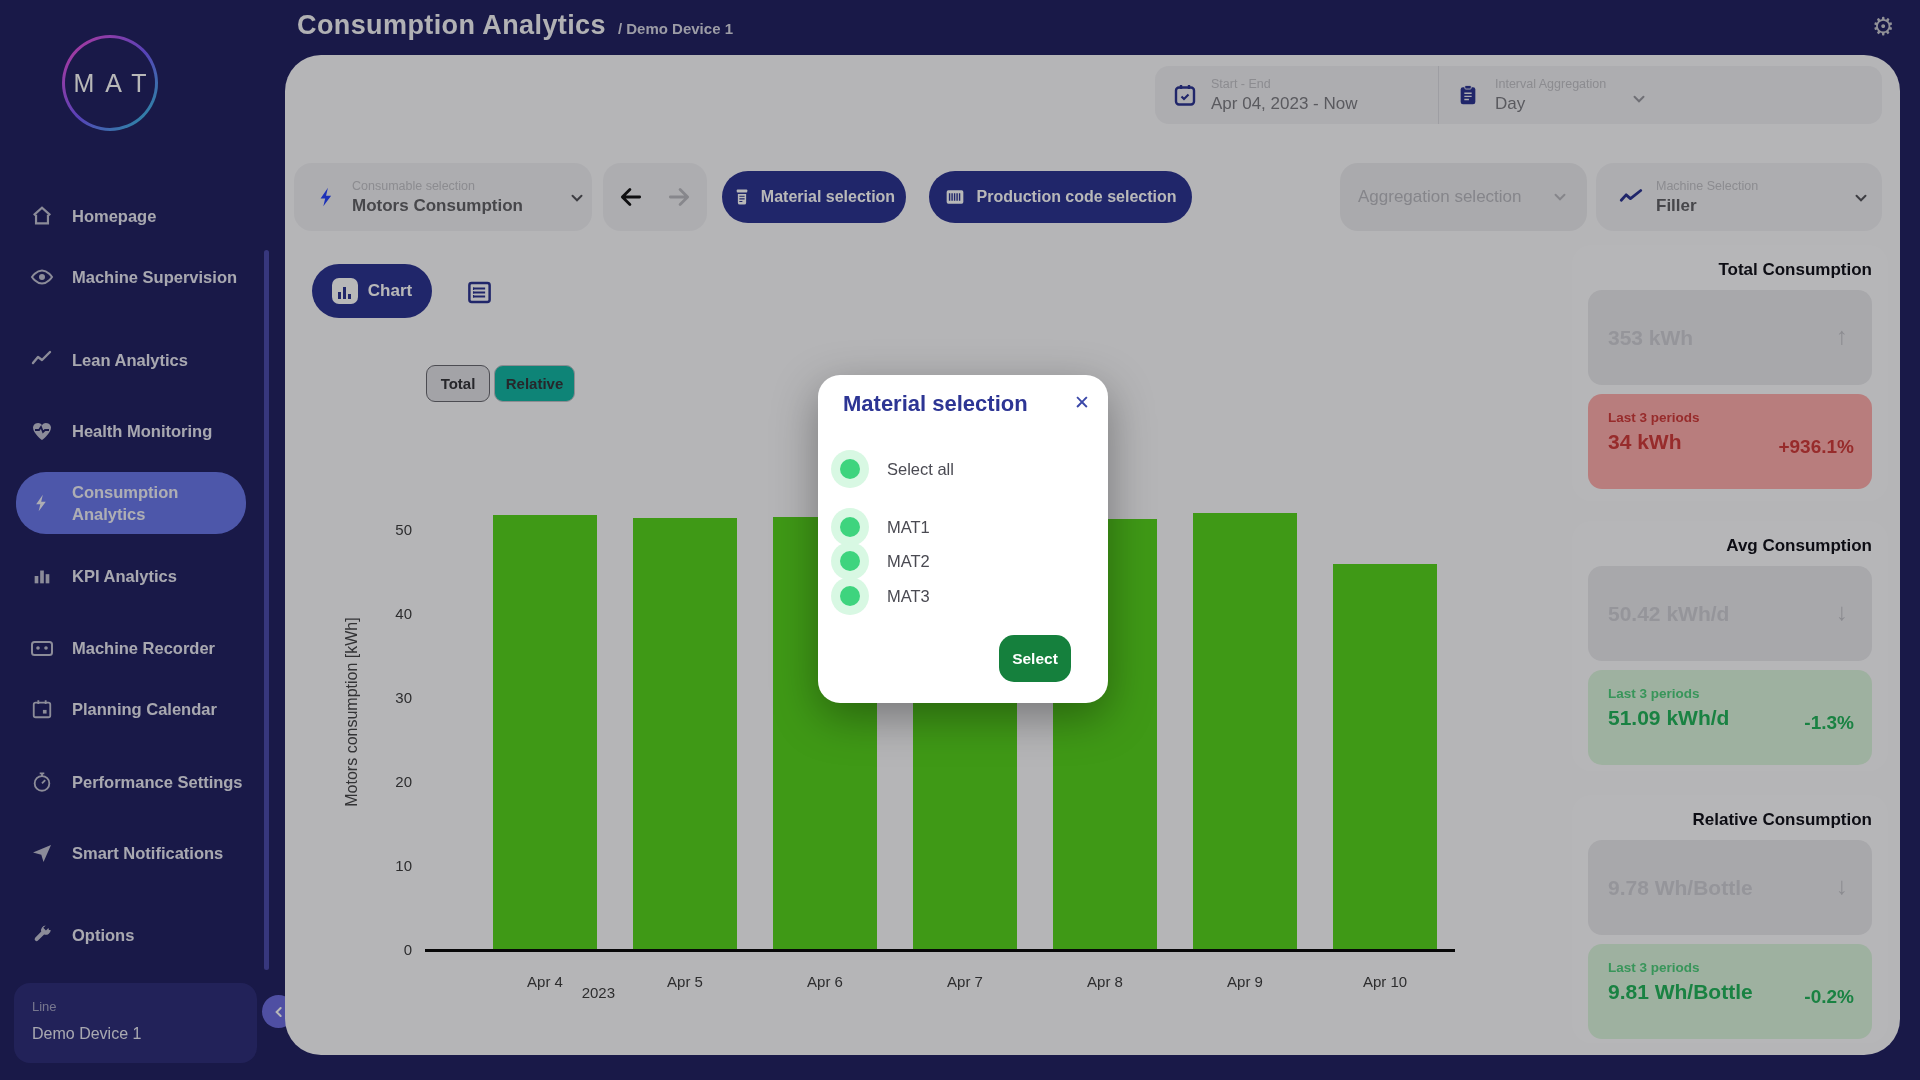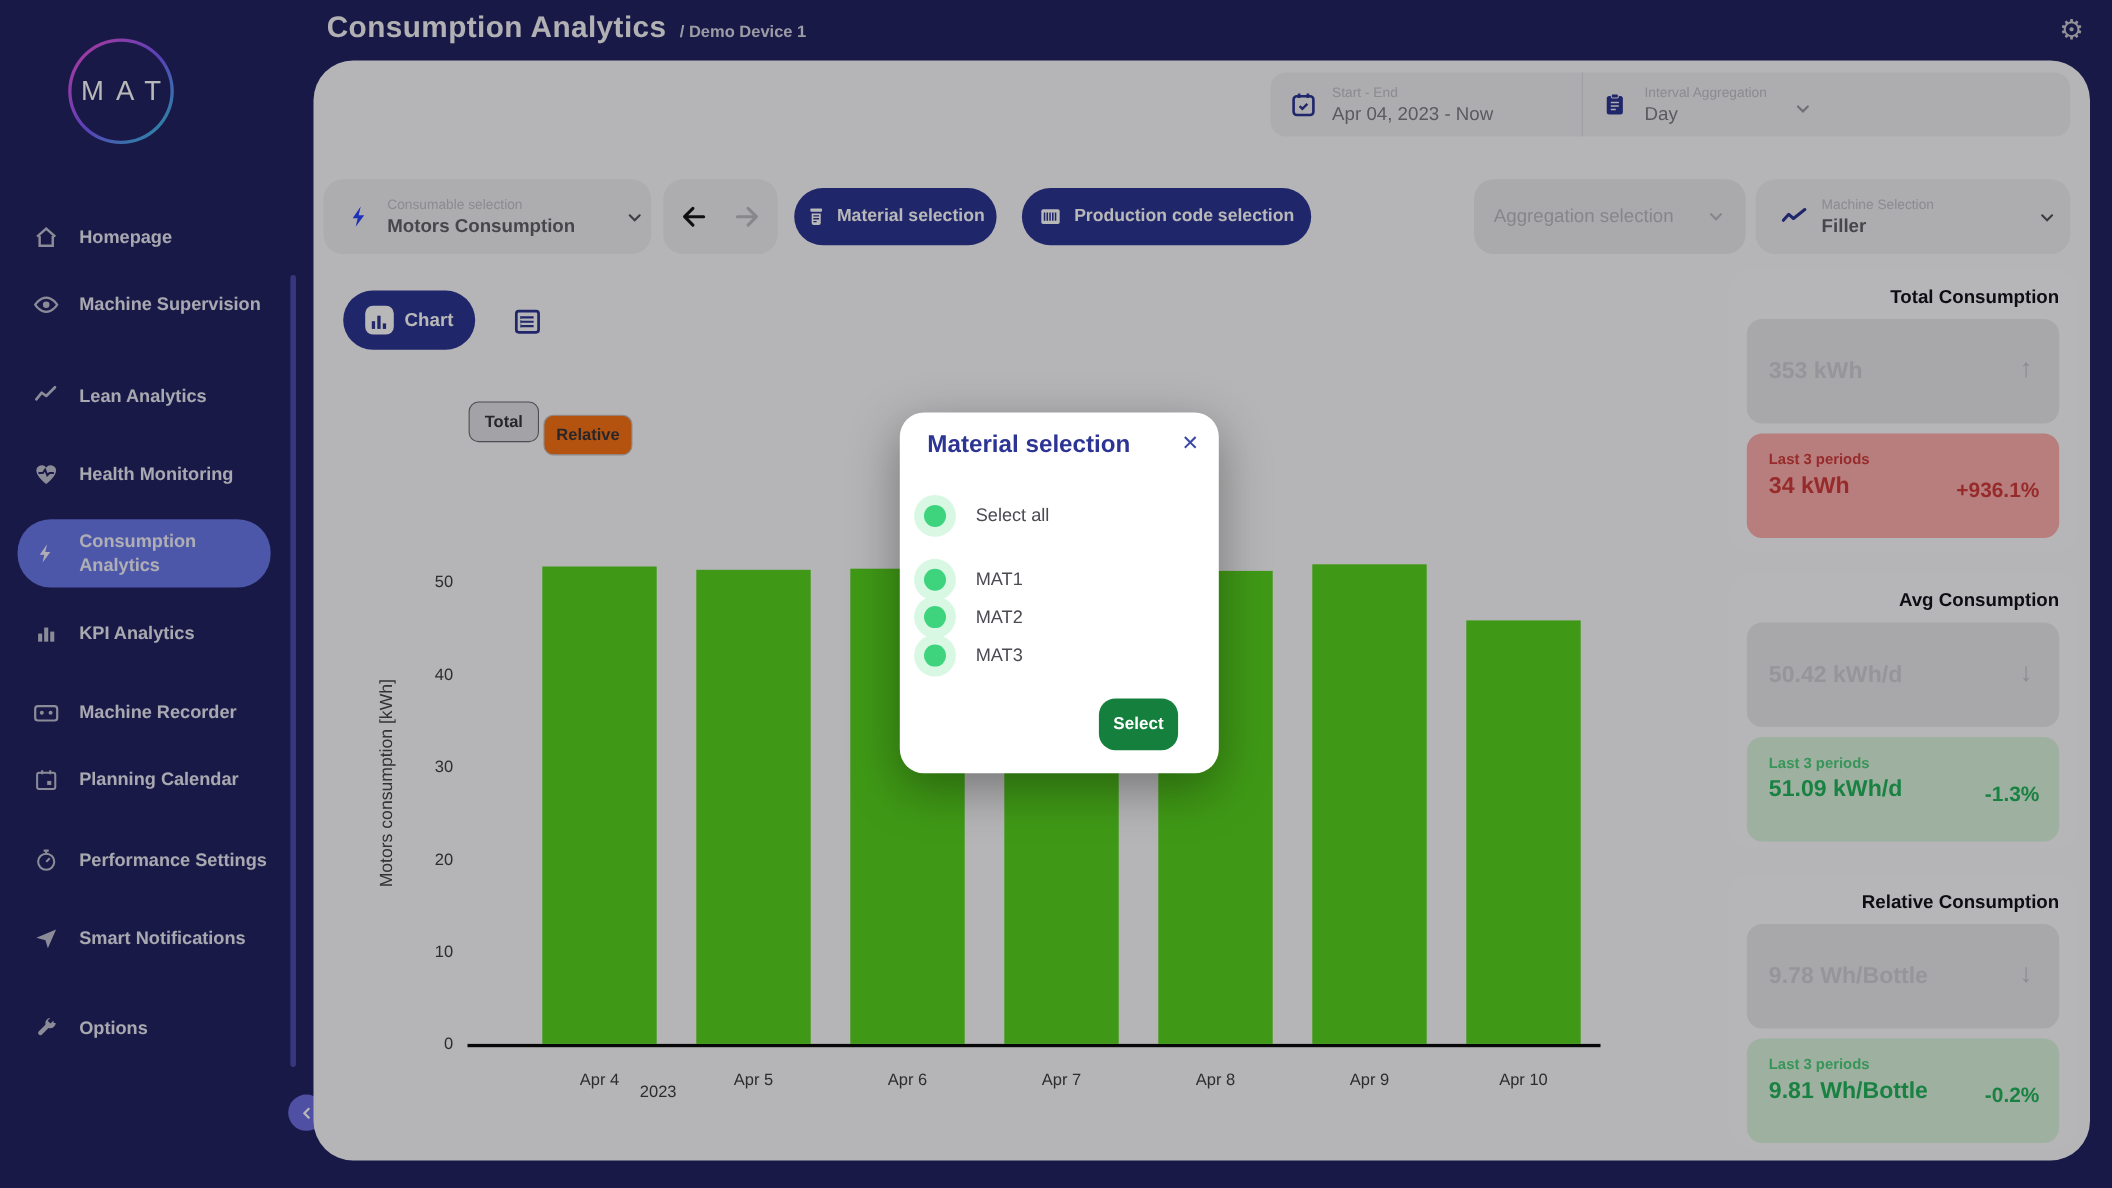--- a/index.html
+++ b/index.html
@@ -64,21 +64,21 @@
   .machine .squig { color:#2d3594; width:26px; height:26px; margin-right:12px; }
   .machine .chev { position:absolute; left:256px; top:26px; }
 
   
   .chart-btn { position:absolute; left:27px; top:209px; width:120px; height:54px; border-radius:27px; background:#2d3594; color:#fff; display:flex; align-items:center; justify-content:center; gap:10px; font-size:17px; font-weight:bold; cursor:pointer; }
   .mini-sq { width:26px; height:26px; background:#fff; border-radius:7px; display:flex; align-items:flex-end; justify-content:center; gap:2px; padding-bottom:5px; }
   .mini-sq i { display:block; width:3px; background:#2d3594; }
   .table-ic { position:absolute; left:181px; top:224px; width:27px; height:27px; color:#2d3594; cursor:pointer; }
   .tog { position:absolute; top:310px; height:37px; border-radius:9px; font-size:15px; font-weight:bold; color:#36363c; display:flex; align-items:center; justify-content:center; cursor:pointer; }
   .tog-total { left:141px; width:64px; background:#e2e2e8; border:1.5px solid #6a6a72; }
-  .tog-relative { left:209px; width:81px; background:#f97316; border:1.5px solid #c2c2ca;margin-top:12px; }
+  .tog-relative { left:209px; width:81px; background:#14b8a6; border:1.5px solid #c2c2ca; }
 
   
   .y-title { position:absolute; left:-38px; top:648px; width:210px; text-align:center; transform:rotate(-90deg); font-size:16px; color:#47474a; }
   .yticks { position:absolute; left:87px; top:395px; width:40px; height:499px; }
   .ytick { position:absolute; right:0; font-size:15px; color:#3f3f41; }
   .axis-line { position:absolute; left:140px; top:894px; width:1030px; height:3px; background:#0c0c0c; }
   .plot { position:absolute; left:190px; top:395px; width:980px; height:499px; }
   .bar { position:absolute; bottom:0; width:104px; }
   .xlab { position:absolute; top:523px; width:140px; text-align:center; font-size:15px; color:#3f3f41; }
   .xlab2 { position:absolute; top:534px; width:140px; text-align:center; font-size:15px; color:#3f3f41; }
@@ -226,20 +226,24 @@
       <span class="nav-ic">
           <svg width="22" height="22" viewBox="0 0 24 24">
             <path d="M21.5 6.5a5.3 5.3 0 0 1-7.2 4.9L7.6 18.1a2.2 2.2 0 0 1-3.1-3.1l6.7-6.7A5.3 5.3 0 0 1 16.1 1.5l-2.7 2.7 2.9 2.9 2.7-2.7c.3.66.5 1.38.5 2.1z" fill="currentColor"></path>
           </svg>
         </span>
       <span class="nav-label">Options</span>
     </div>
 
     <div class="side-scrollbar"></div>
 
+    <div class="device-card">
+      <div class="dc-label">Line</div>
+      <div class="dc-value">Demo Device 1</div>
+    </div>
     <div class="collapse-btn">
       <span>
           <svg width="16" height="16" viewBox="0 0 24 24">
             <path d="M14.5 6l-6 6 6 6" fill="none" stroke="currentColor" stroke-width="3" stroke-linecap="round"></path>
           </svg>
         </span>
     </div>
   </div>
 
   <div class="panel">

